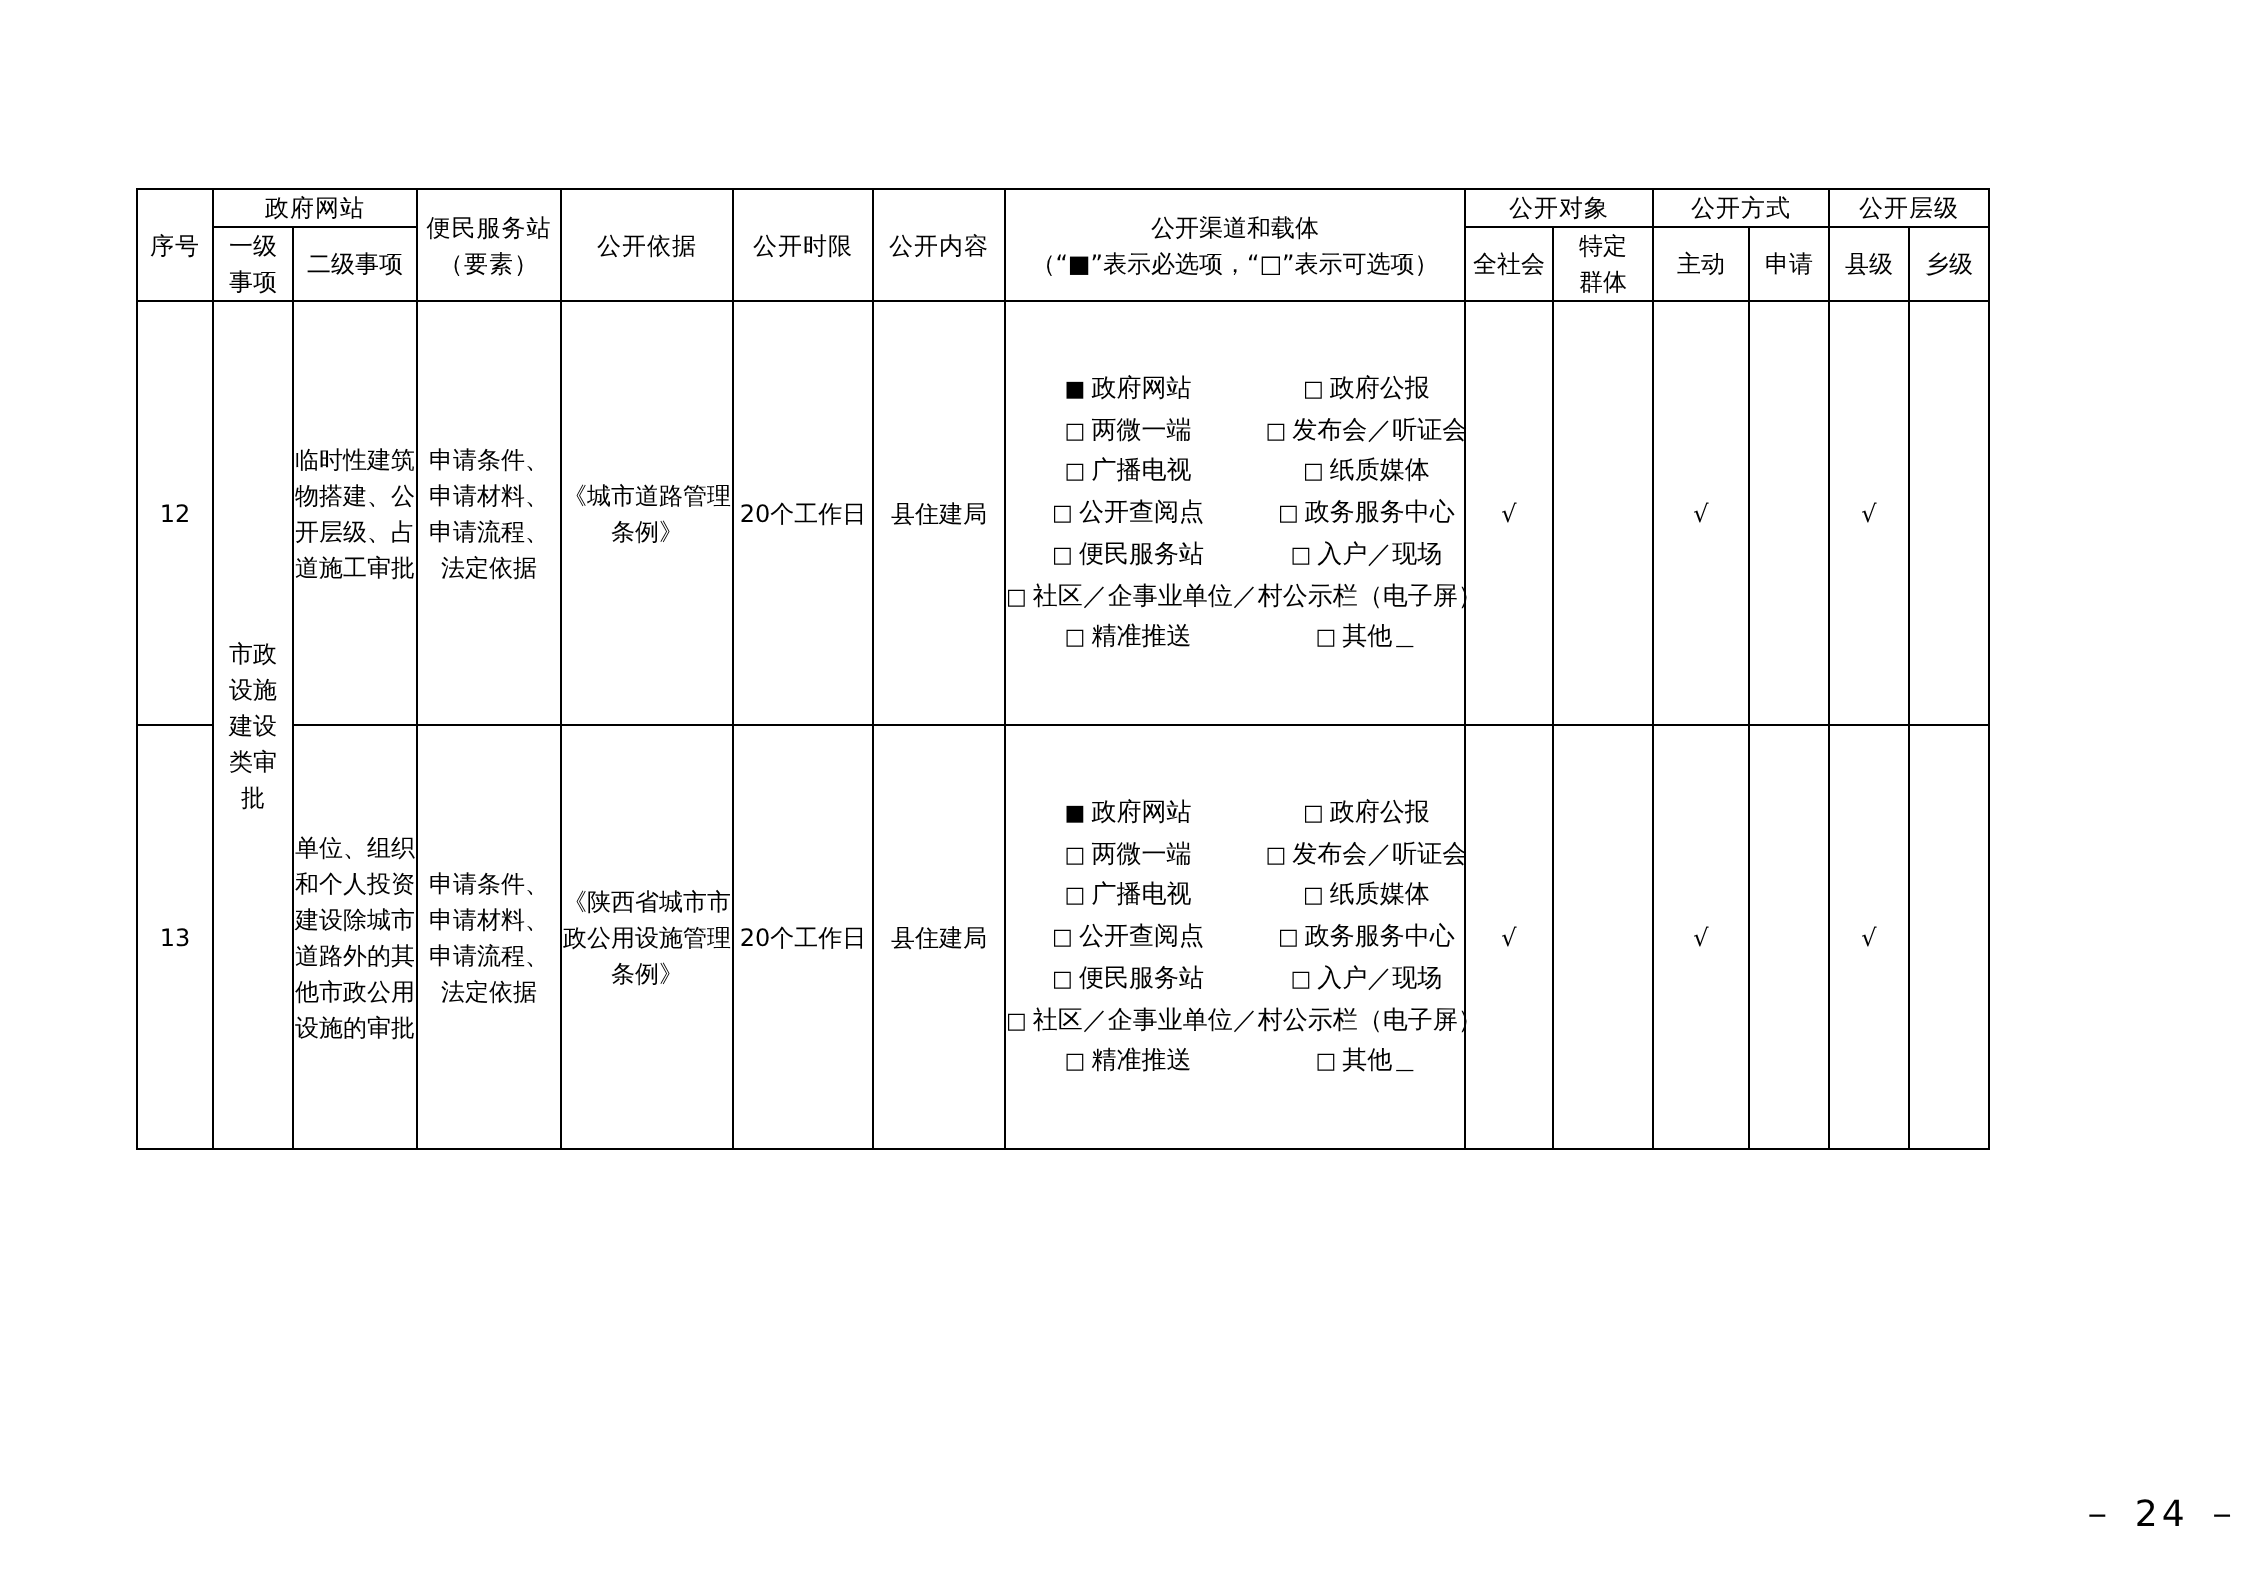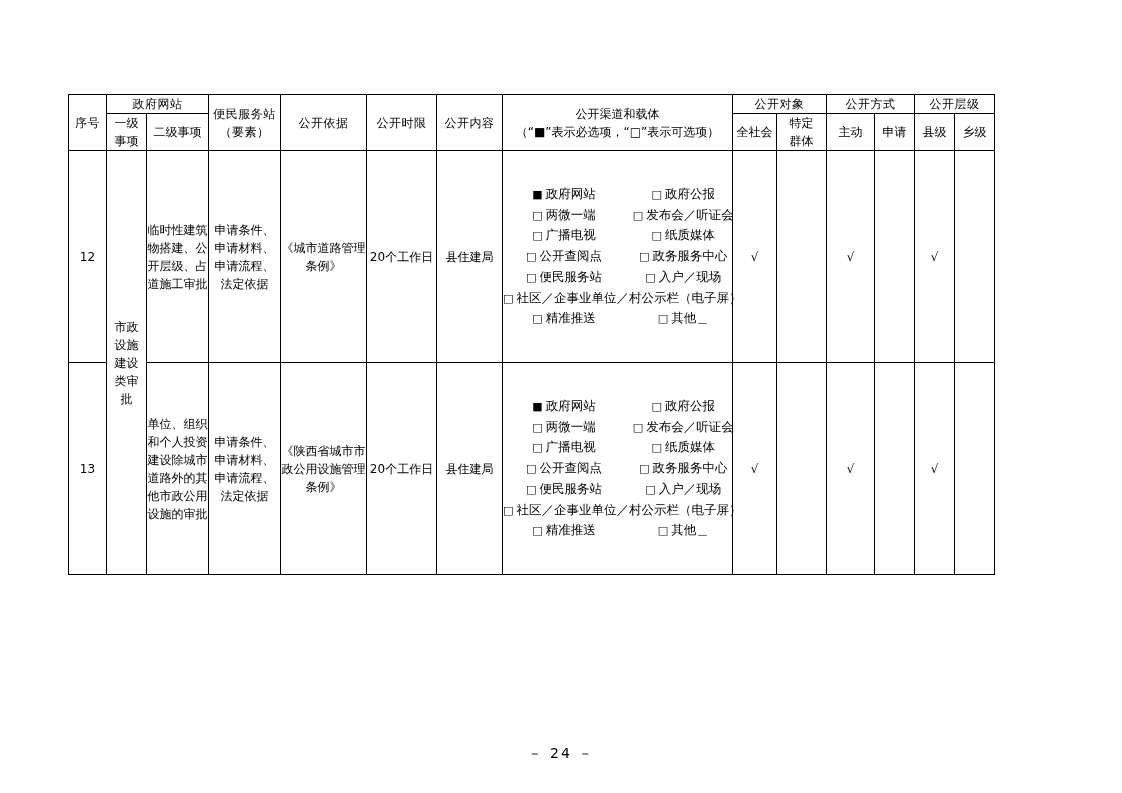--- a/index.html
+++ b/index.html
@@ -96,22 +96,22 @@
   .box-empty::before {
     content: "\25A1";
     margin-right: 3px;
     font-size: 11px;
   }
   .footer {
     position: absolute;
     left: 0;
     top: 745px;
     width: 1122px;
-    text-align: center;
-    font-size: 14px;
+    text-align: right;
+    font-size: 18px;
     letter-spacing: 2px;
   }
   .tall-label {
     font-size: 12.5px;
     line-height: 1.45;
     padding: 2px;
     margin-left: 26px;
   }
 </style>
 </head>

